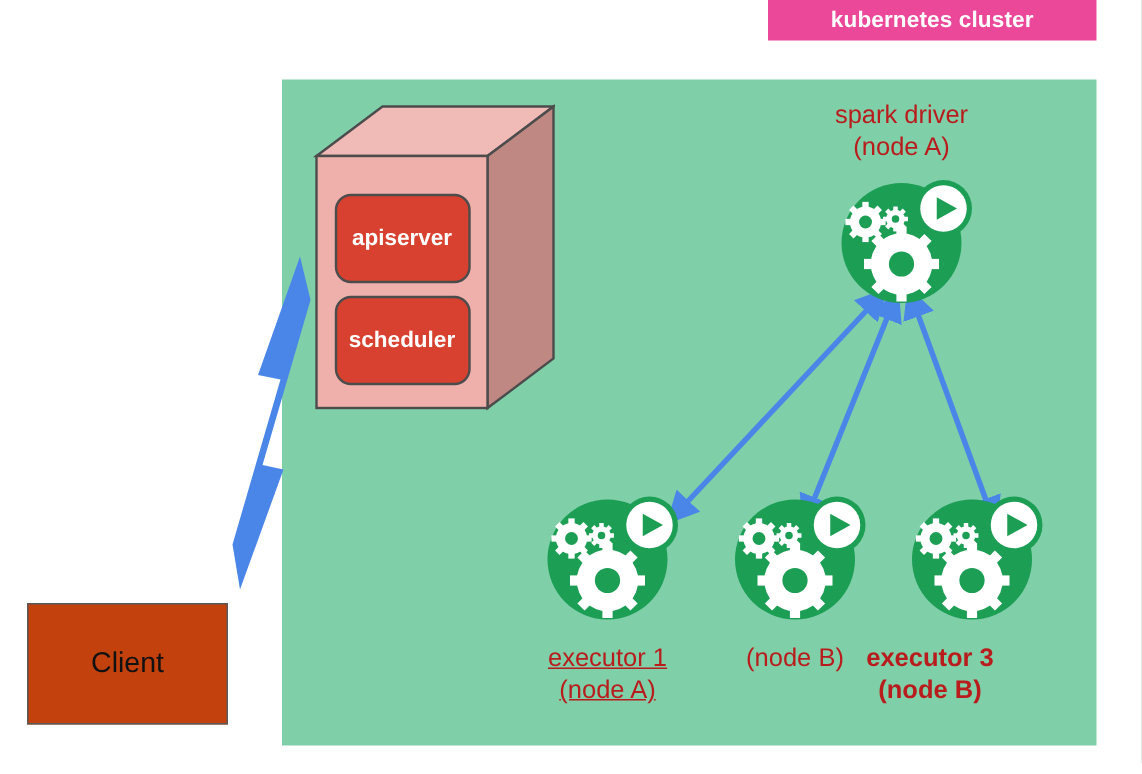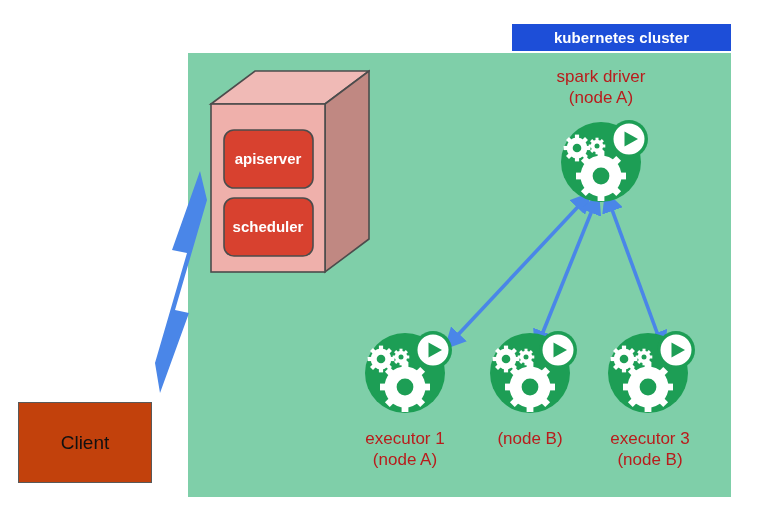--- a/index.html
+++ b/index.html
@@ -26,24 +26,24 @@
     left: 188px;
     top: 53px;
     width: 543px;
     height: 444px;
     background: #7fcfa9;
   }
   
   .k8s-label {
     position: absolute;
     left: 512px;
-    top: 24px;
+    top: 0;
     width: 219px;
     height: 27px;
-    background: #1d4ed8;
+    background: #ec4899;
     color: #ffffff;
     font-size: 15px;
     font-weight: bold;
     display: flex;
     align-items: center;
     justify-content: center;
     letter-spacing: 0.1px;
   }
   
   .client-box {
@@ -357,29 +357,29 @@
       <circle cx="676" cy="350" r="15.5" fill="#ffffff"></circle>
       <polygon points="671.5,342.5 685,350 671.5,357.5" fill="#1d9e55"></polygon>
     </g>
   </svg>
 
   <div class="node-label" style="left:521px; top:66px; width:160px;">
     <div>spark driver</div>
     <div>(node A)</div>
   </div>
 
-  <div class="node-label" style="left:325px; top:428px; width:160px;">
+  <div class="node-label" style="left:325px; top:428px; width:160px;text-decoration:underline;">
     <div>executor 1</div>
     <div>(node A)</div>
   </div>
 
   <div class="node-label" style="left:450px; top:428px; width:160px;">
     <div>(node B)</div>
   </div>
 
-  <div class="node-label" style="left:570px; top:428px; width:160px;">
+  <div class="node-label" style="left:540px; top:428px; width:160px;font-weight:bold;">
     <div>executor 3</div>
     <div>(node B)</div>
   </div>
 
   <div class="client-box">Client</div>
 
 </div>
 
 </body></html>

